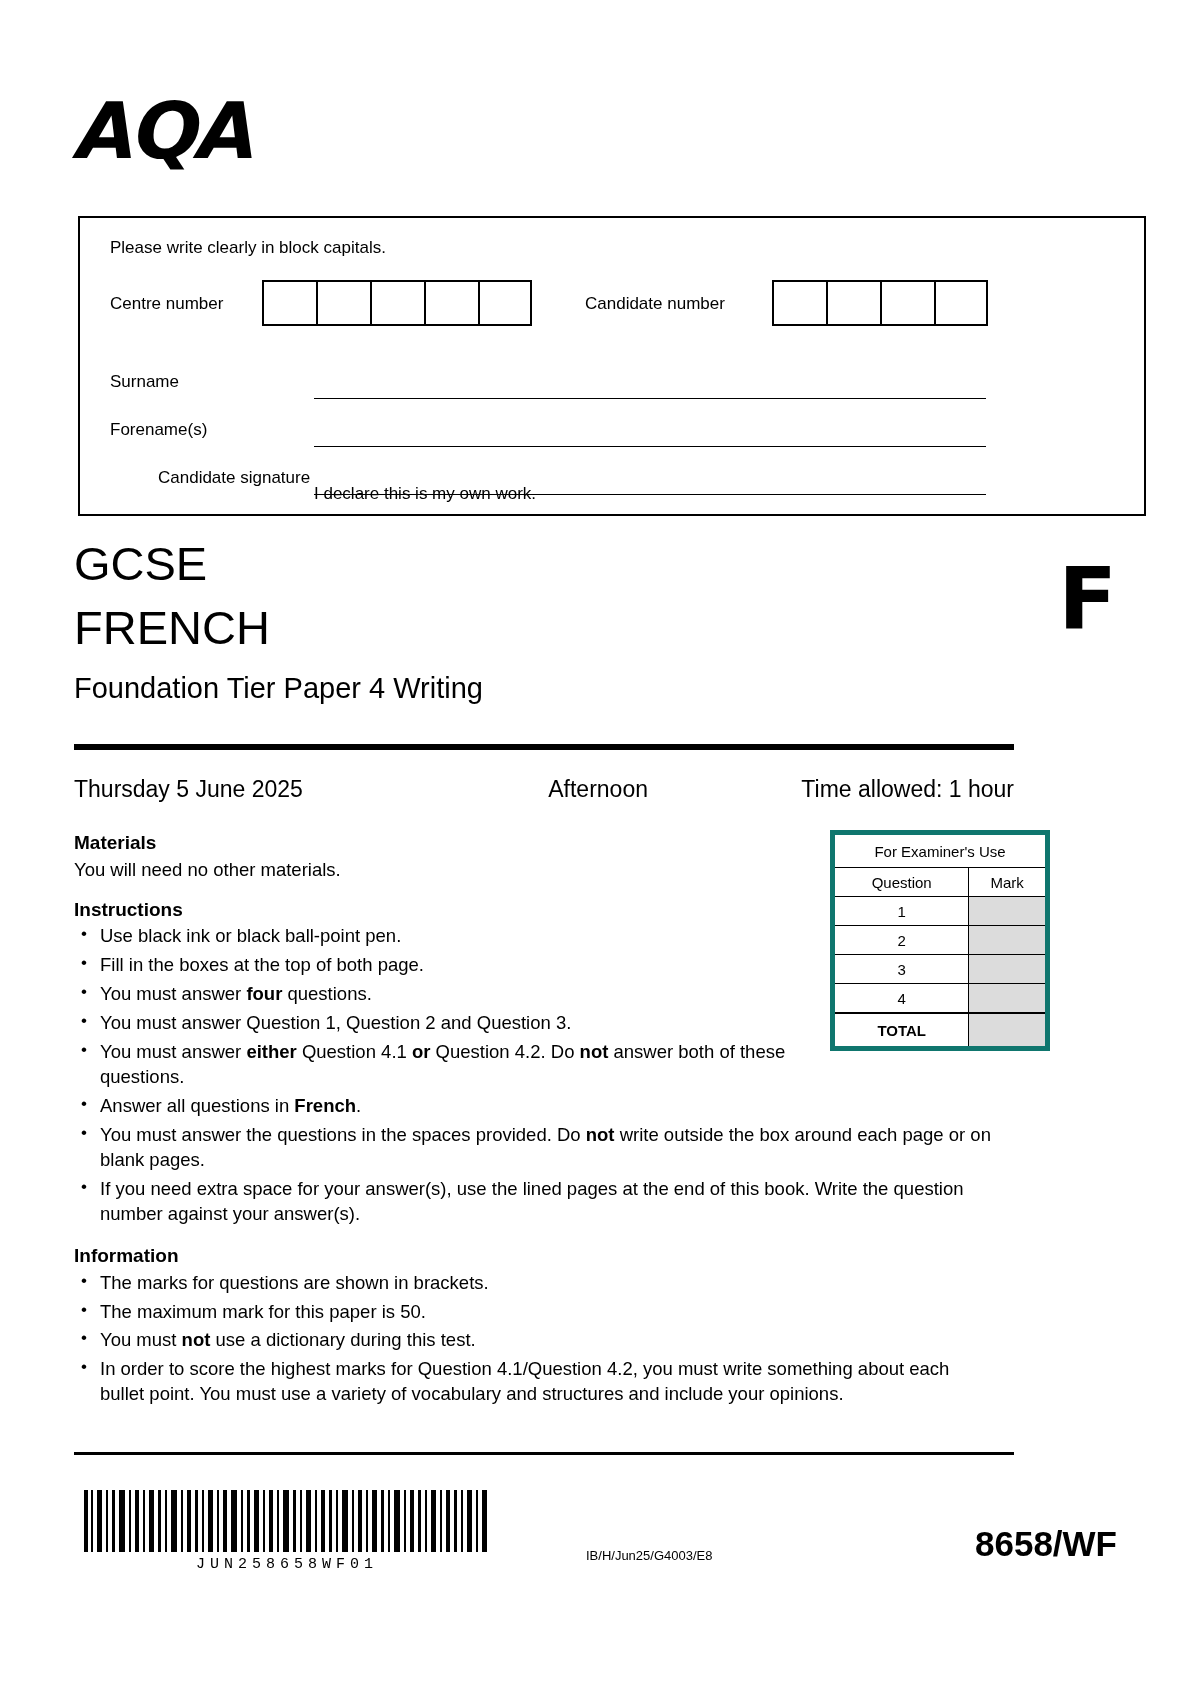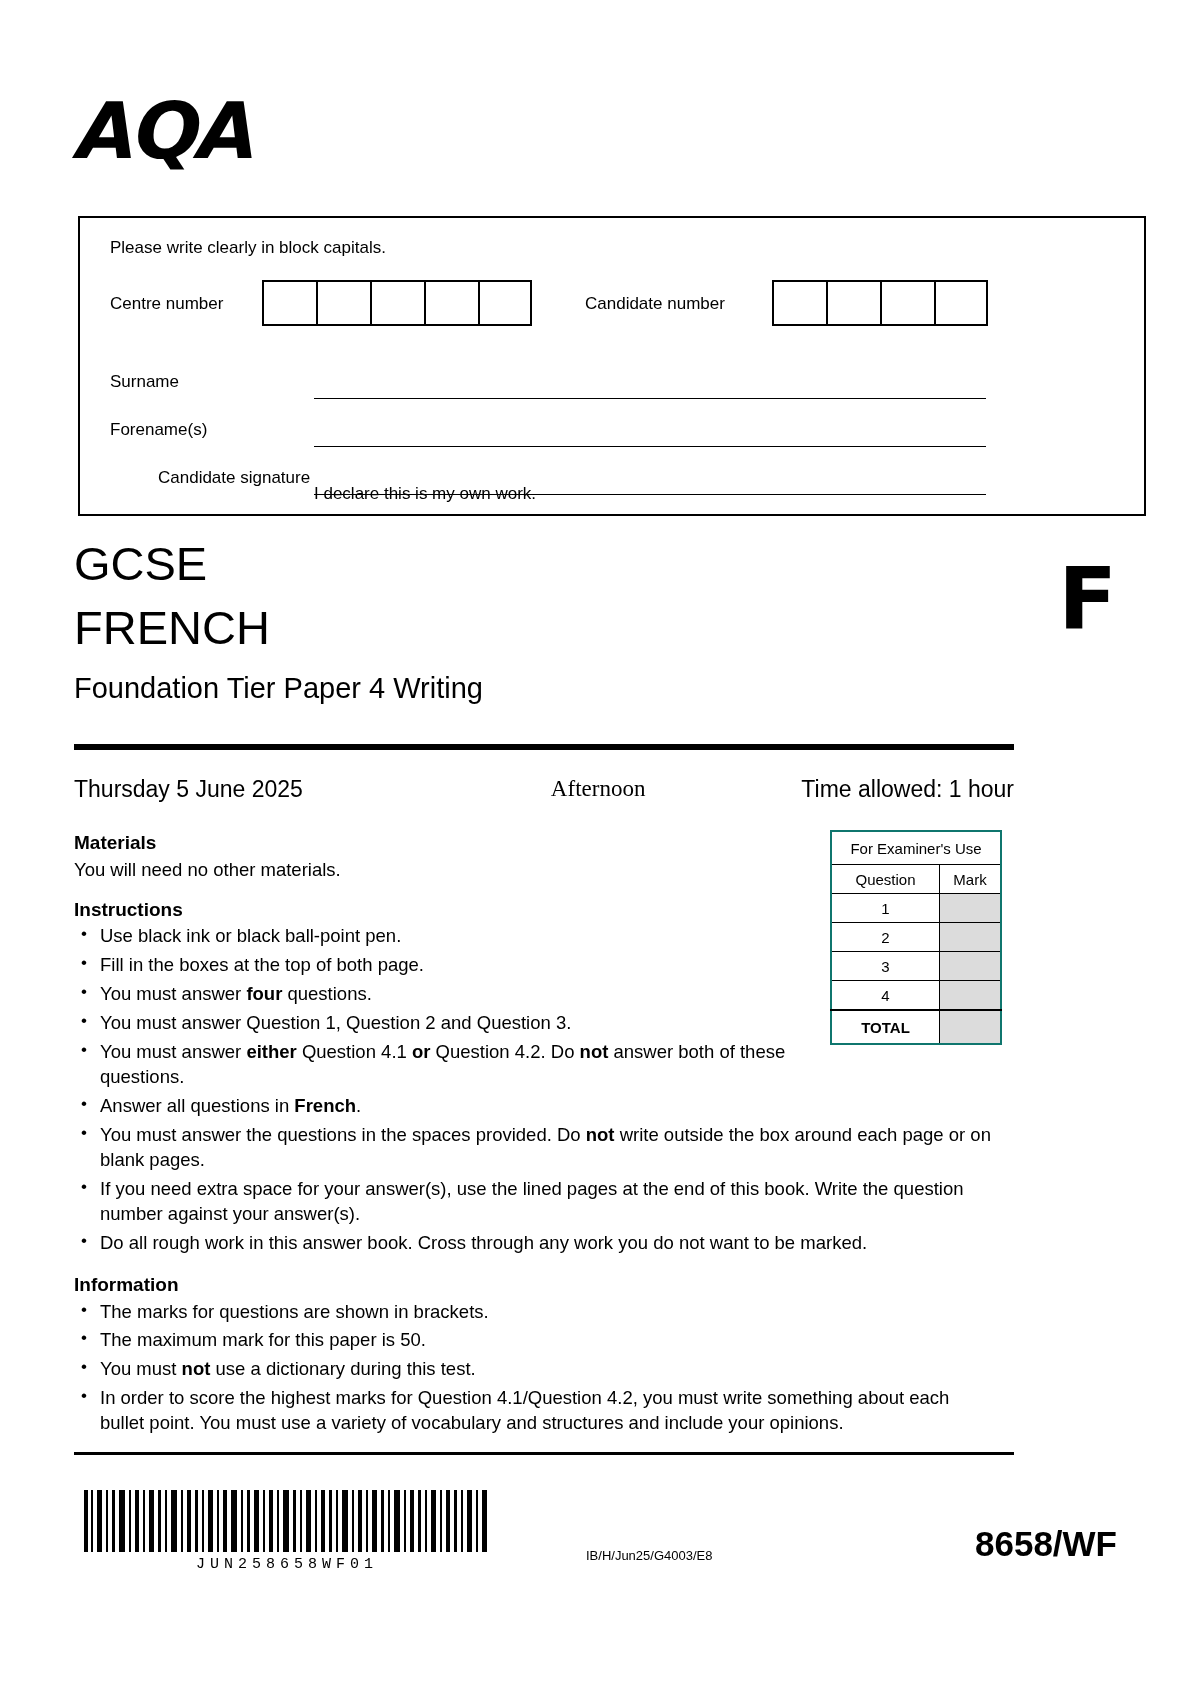--- a/index.html
+++ b/index.html
@@ -117,21 +117,21 @@
   
   .daterow {
     position: absolute;
     left: 74px;
     top: 776px;
     width: 940px;
     font-size: 23px;
     display: flex;
     justify-content: space-between;
   }
-  .daterow .mid { margin-left: 92px; font-family: Liberation Serif, serif; }
+  .daterow .mid { margin-left: 92px; }
 
   
   .content {
     position: absolute;
     left: 74px;
     top: 830px;
     width: 920px;
     font-size: 18.5px;
     line-height: 1.35;
   }
@@ -159,22 +159,22 @@
     font-size: 17px;
   }
   .narrow { width: 720px; }
   b { font-weight: bold; }
 
   
   .extable {
     position: absolute;
     left: 830px;
     top: 830px;
-    width: 172px;
-    border: 2px solid #0f766e;
+    width: 220px;
+    border: 5px solid #0f766e;
     border-collapse: collapse;
     font-size: 15px;
     text-align: center;
   }
   .extable td {
     border: 1px solid #000;
     height: 28px;
     padding: 0;
   }
   .extable td.hdr { font-size: 15px; height: 32px; }
@@ -281,21 +281,20 @@
     <div class="h">Instructions</div>
     <ul class="bl">
       <li class="narrow">Use black ink or black ball-point pen.</li>
       <li class="narrow">Fill in the boxes at the top of both page.</li>
       <li class="narrow">You must answer <b>four</b> questions.</li>
       <li class="narrow">You must answer Question 1, Question 2 and Question 3.</li>
       <li class="narrow">You must answer <b>either</b> Question 4.1 <b>or</b> Question 4.2.  Do <b>not</b> answer both of these questions.</li>
       <li>Answer all questions in <b>French</b>.</li>
       <li>You must answer the questions in the spaces provided.  Do <b>not</b> write outside the box around each page or on blank pages.</li>
       <li>If you need extra space for your answer(s), use the lined pages at the end of this book.  Write the question number against your answer(s).</li>
-      <li>Do all rough work in this answer book.  Cross through any work you do not want to be marked.</li>
     </ul>
 
     <div class="h">Information</div>
     <ul class="bl">
       <li>The marks for questions are shown in brackets.</li>
       <li>The maximum mark for this paper is 50.</li>
       <li>You must <b>not</b> use a dictionary during this test.</li>
       <li>In order to score the highest marks for Question 4.1/Question 4.2, you must write something about each bullet point.  You must use a variety of vocabulary and structures and include your opinions.</li>
     </ul>
   </div>

